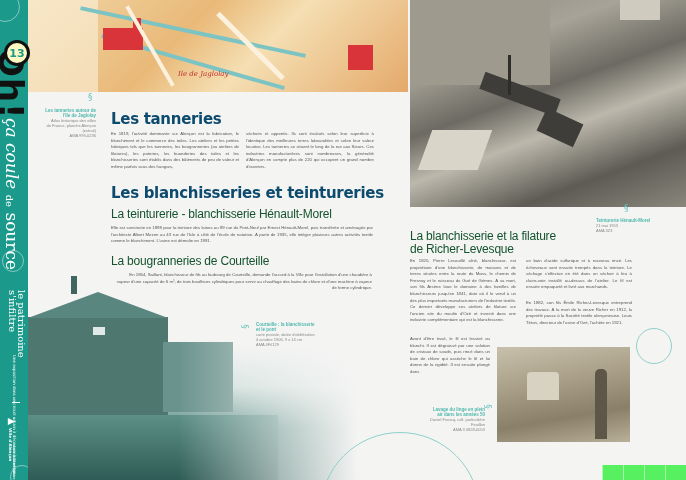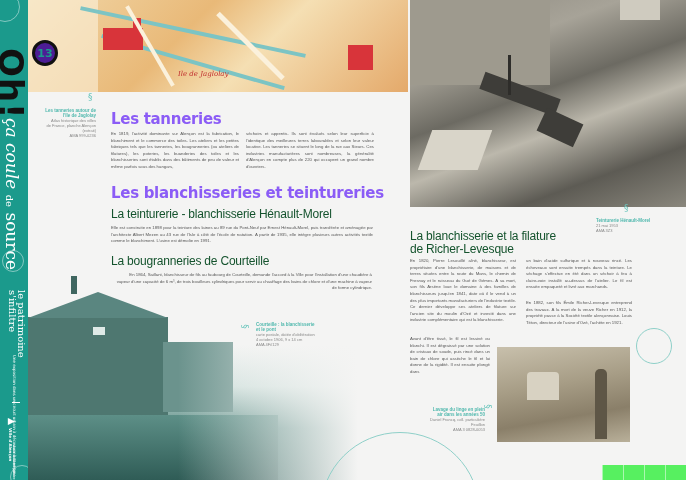--- a/index.html
+++ b/index.html
@@ -2,22 +2,22 @@
 <html><head>
 <meta charset="utf-8">
 <style>
   * { box-sizing: border-box; margin: 0; padding: 0; }
   html, body { width: 686px; height: 480px; overflow: hidden; background: #f4f4f3; }
   body { position: relative; font-family: "DejaVu Sans", sans-serif; color: #3a3a3a; }
 
   
   .spine { position: absolute; left: 0; top: 0; width: 28px; height: 480px; background: #1b9a8c; overflow: hidden; }
   .spine .deco-circle { position: absolute; border: 1px solid rgba(255,255,255,0.45); border-radius: 50%; }
-  .spine-badge { position: absolute; left: 4px; top: 40px; width: 26px; height: 26px; border-radius: 50%; background: #4c1d95; border: 3px solid #111; z-index: 5;
-    display: flex; align-items: center; justify-content: center; font: bold 11px "DejaVu Sans", sans-serif; color: #1b9a8c; margin-left: 28px; }
+  .spine-badge { position: absolute; left: 4px; top: 40px; width: 26px; height: 26px; border-radius: 50%; background: #fef9c3; border: 3px solid #111; z-index: 5;
+    display: flex; align-items: center; justify-content: center; font: bold 11px "DejaVu Sans", sans-serif; color: #1b9a8c; }
   .spine-vertical { position: absolute; left: 0; top: 0; width: 28px; height: 480px; }
   .vtext { position: absolute; transform-origin: 0 0; transform: rotate(90deg); white-space: nowrap; }
   .v-oh { left: 31px; top: 48px; font: bold 34px "DejaVu Sans", sans-serif; color: #111; letter-spacing: 1px; z-index: 4; }
   .v-series { left: 22px; top: 118px; font: italic 17px "DejaVu Serif", serif; color: #fff; }
   .v-series .small { font-size: 10px; font-style: normal; }
   .v-sub { left: 26px; top: 290px; font: 10px "DejaVu Serif", serif; color: #fff; line-height: 9px; }
   .v-tiny { left: 17px; top: 355px; font: 4px "DejaVu Sans", sans-serif; color: #fff; }
   .v-logo { left: 17px; top: 418px; font: bold 9px "DejaVu Sans", sans-serif; color: #fff; }
   .v-assoc { left: 16px; top: 445px; font: 3.5px "DejaVu Sans", sans-serif; color: #fff; line-height: 4px; }
   .spine-divider { position: absolute; left: 12px; top: 402px; width: 8px; height: 1px; background: #fff; }
@@ -28,21 +28,21 @@
   .map .canal { position: absolute; background: #7cc4c4; }
   .map .block-red { position: absolute; background: #d8343a; }
   .map .street { position: absolute; background: #fbf1dc; }
   .map-label { position: absolute; left: 150px; top: 70px; font: italic 7px "DejaVu Serif", serif; color: #c13030; }
 
   .caption { position: absolute; font: 4px "Liberation Sans", sans-serif; color: #888; line-height: 5px; }
   .caption .ctitle { color: #4fb8ad; font-weight: bold; font-size: 4.5px; display: block; }
   .squiggle { position: absolute; color: #6cc6bd; font-size: 9px; line-height: 9px; }
 
   
-  .h-section { position: absolute; font: bold 15px "DejaVu Sans", sans-serif; color: #8b5cf6; letter-spacing: -0.3px; }
+  .h-section { position: absolute; font: bold 15px "DejaVu Sans", sans-serif; color: #0c4a6e; letter-spacing: -0.3px; }
   .h-sub { position: absolute; font: 12px "Liberation Sans", sans-serif; color: #14532d; letter-spacing: -0.2px; }
   .body-text { position: absolute; font: 4.3px "Liberation Sans", sans-serif; line-height: 6.6px; color: #555; text-align: justify; }
 
   
   .photo-courteille { position: absolute; left: 28px; top: 272px; width: 345px; height: 208px; overflow: hidden;
     background: linear-gradient(180deg, #f4f4f3 0%, #f4f4f3 35%, #cfe0dc 55%, #5f8f88 75%, #3f6e68 100%); }
   .photo-courteille .bldg { position: absolute; background: #4e7770; }
   .photo-courteille .water { position: absolute; left: 0; bottom: 0; width: 250px; height: 65px; background: linear-gradient(180deg, #5d8f87, #2f5c56); }
   .photo-courteille .fade { position: absolute; left: 150px; top: 0; width: 200px; height: 208px; background: linear-gradient(90deg, rgba(244,244,243,0), #f4f4f3 90%); }
 

